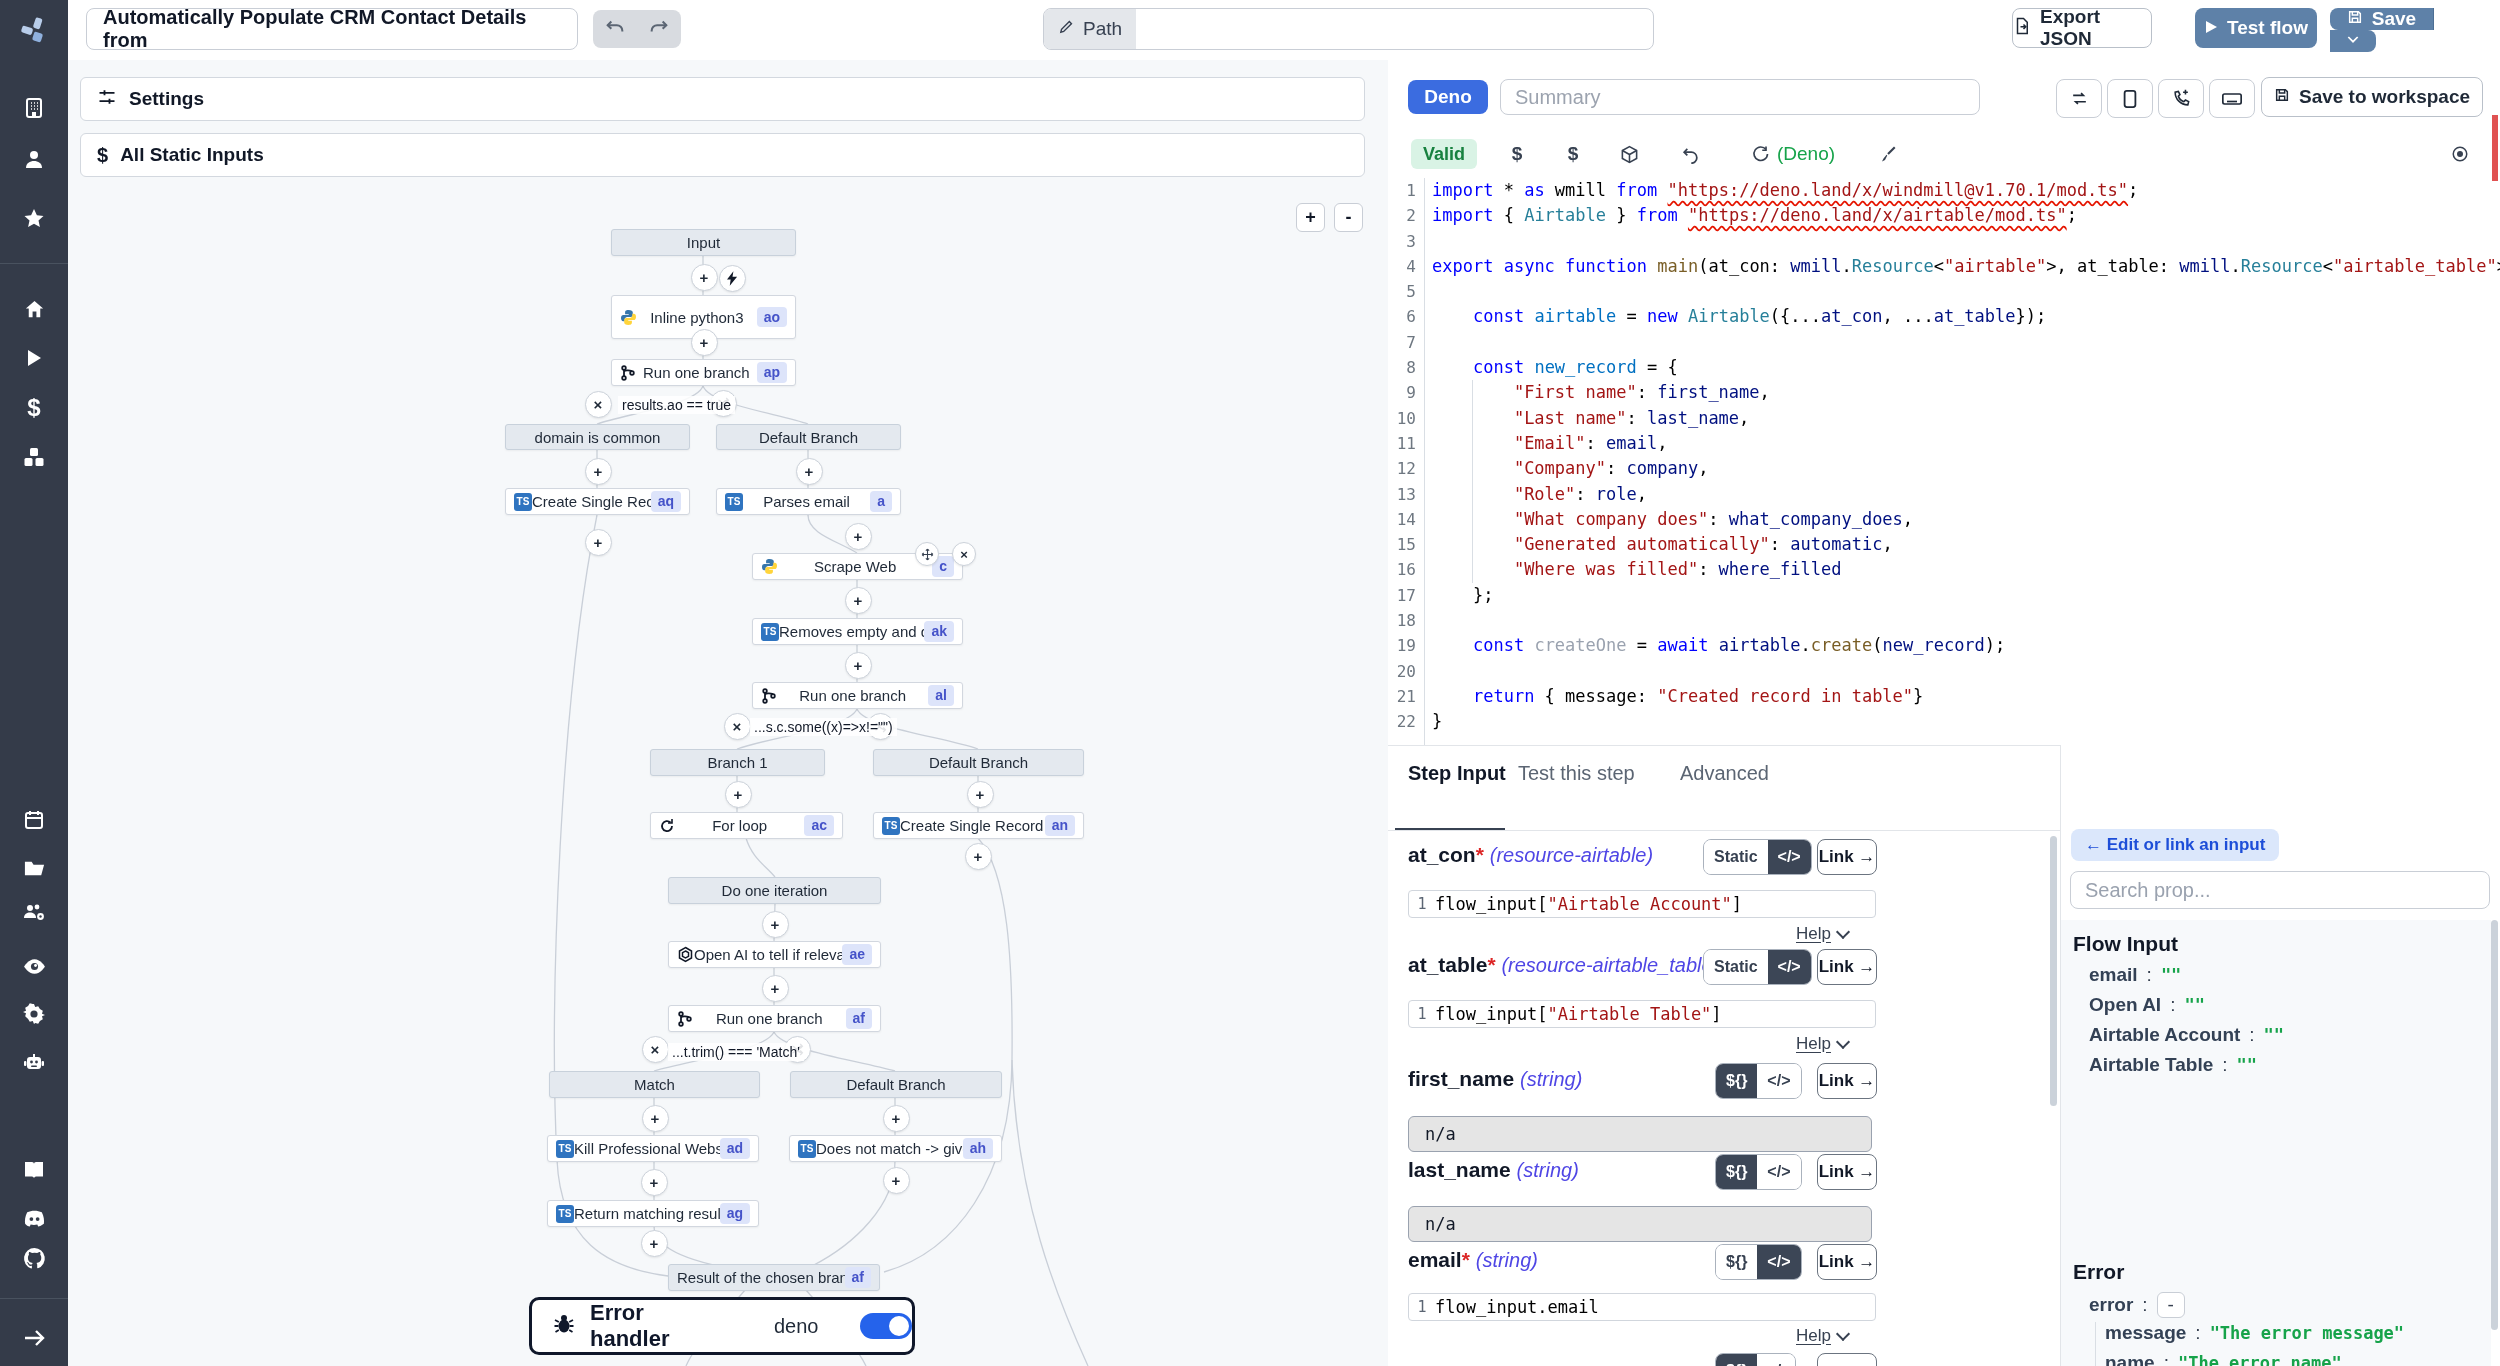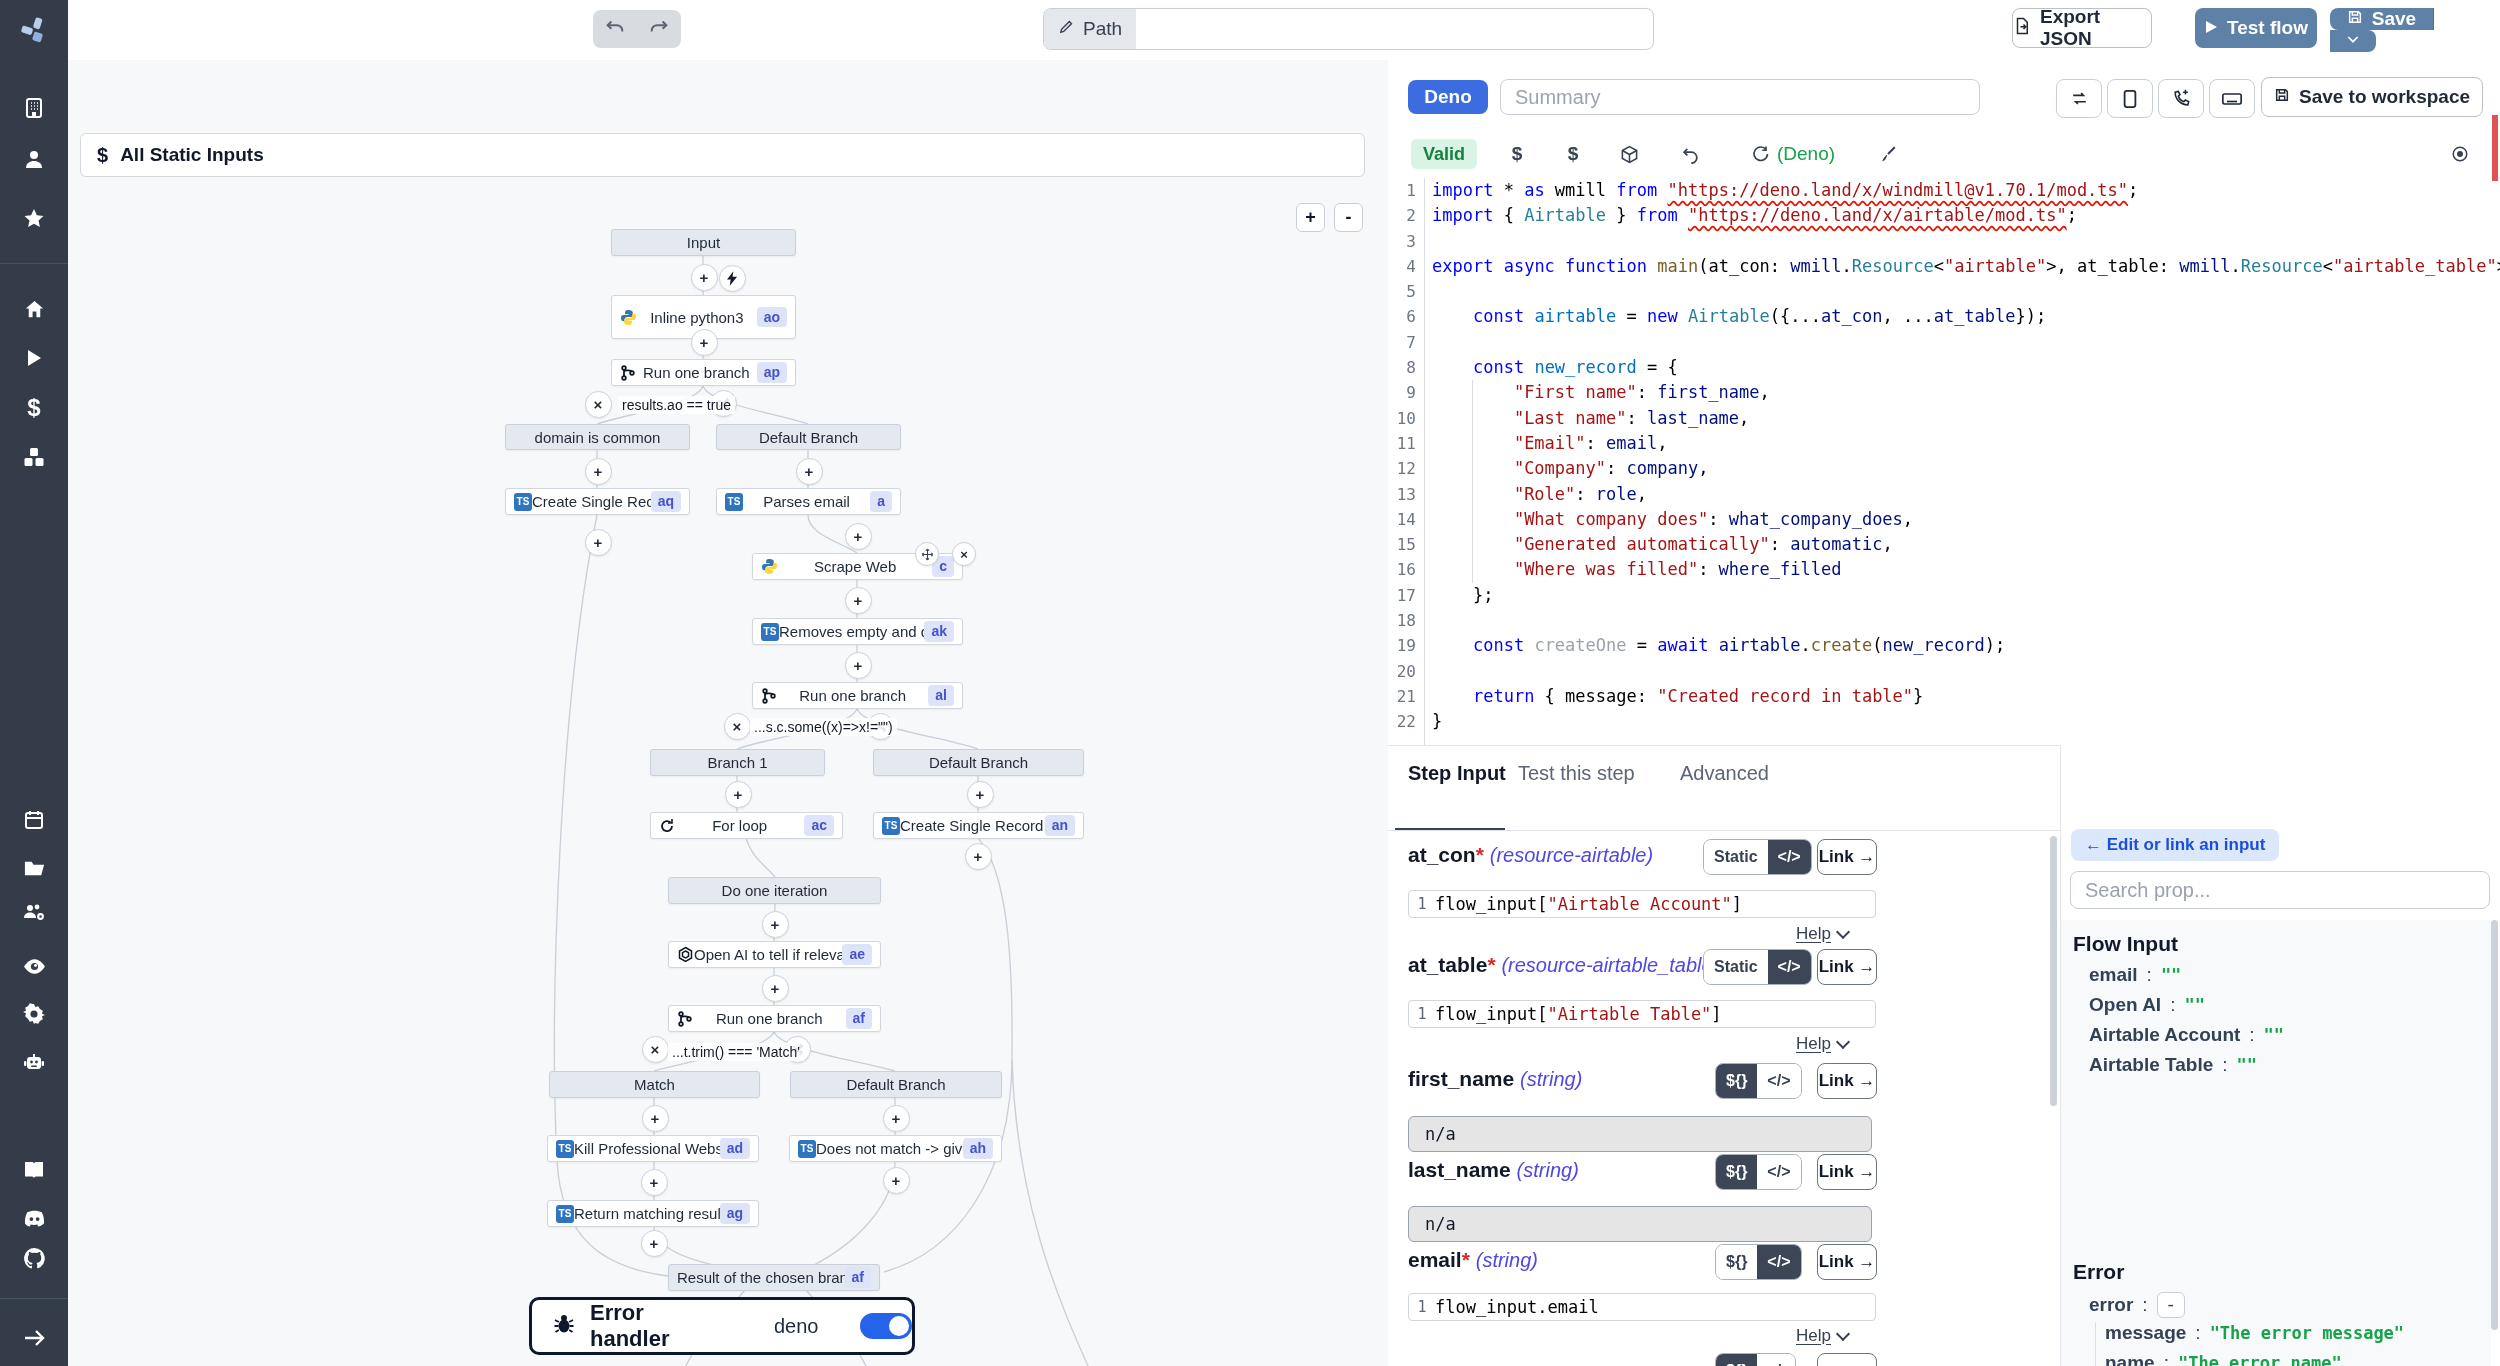--- a/index.html
+++ b/index.html
@@ -201,20 +201,23 @@
       </div>
     <div class="sb-div" style="top:1298px"></div>
     <div class="sb-ic" style="top:1318px">
         <svg width="24" height="24" viewBox="0 0 24 24" fill="none" stroke="#fff" stroke-width="2.4">
           <path d="M3 12h17M14 5l7 7-7 7"></path>
         </svg>
       </div>
   </div>
 
   <div id="topbar" class="abs">
+    <div class="title-input abs">
+        <span>Automatically Populate CRM Contact Details from</span>
+      </div>
     <div class="undoredo abs">
       <span><svg width="22" height="22" viewBox="0 0 24 24" fill="none" stroke="#5b6573" stroke-width="2.2">
             <path d="M8 6L4 10l4 4"></path>
             <path d="M4 10h10a6 6 0 016 6v1"></path>
           </svg></span>
       <span><svg width="22" height="22" viewBox="0 0 24 24" fill="none" stroke="#5b6573" stroke-width="2.2">
             <path d="M16 6l4 4-4 4"></path>
             <path d="M20 10H10a6 6 0 00-6 6v1"></path>
           </svg></span>
     </div>
@@ -249,20 +252,27 @@
       </div>
       <div class="btn blue" style="width:46px;height:40px;border-radius:0 8px 8px 0;">
         <span><svg width="16" height="16" viewBox="0 0 24 24" fill="none" stroke="#fff" stroke-width="2.6">
               <path d="M5 9l7 7 7-7"></path>
             </svg></span>
       </div>
     </div>
   </div>
 
   <div id="flowpanel" class="abs">
+    <div class="card" style="top:17px">
+      <span><svg width="20" height="20" viewBox="0 0 24 24" fill="none" stroke="#111827" stroke-width="2.2">
+            <path d="M3 7h18M3 17h18"></path>
+            <path d="M9 4v6M15 14v6"></path>
+          </svg></span>
+      <span>Settings</span>
+    </div>
     <div class="card" style="top:73px">
       <span style="font-size:20px;font-weight:bold;">$</span>
       <span>All Static Inputs</span>
     </div>
     <div class="zbtn" style="left:1228px;top:143px;">
         <span>+</span>
       </div>
     <div class="zbtn" style="left:1266px;top:143px;">
         <span>-</span>
       </div>

